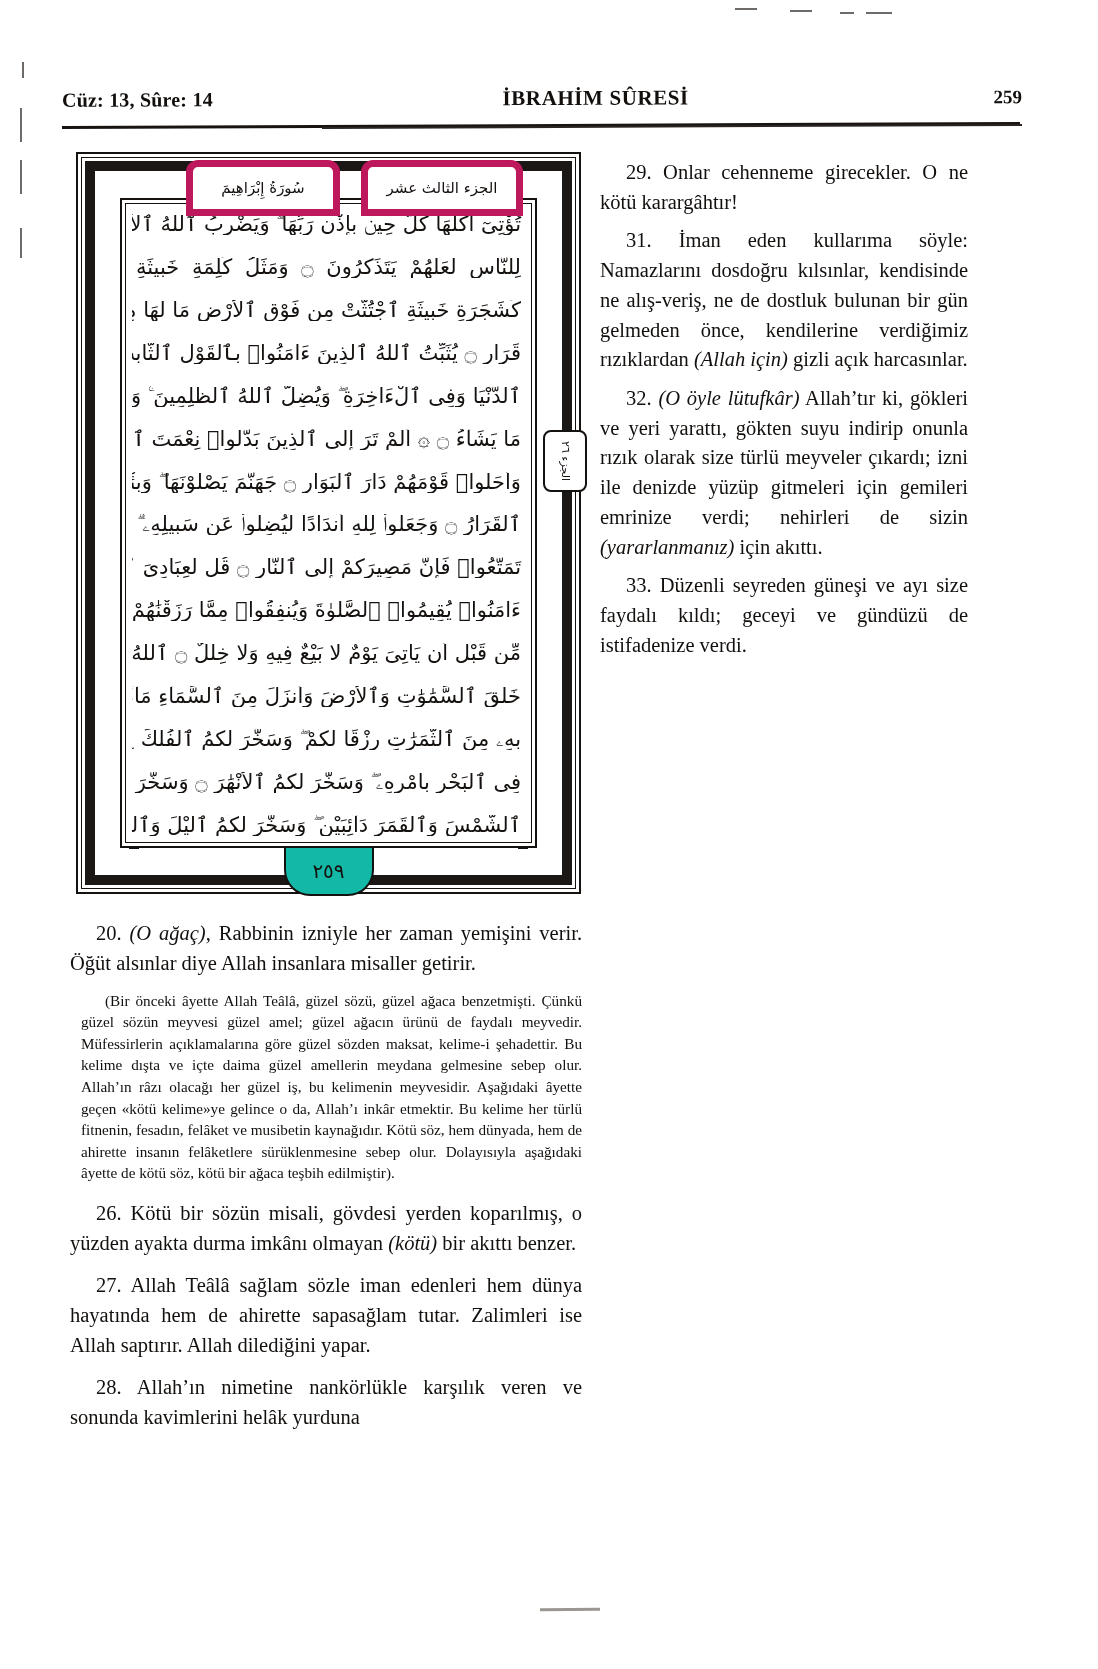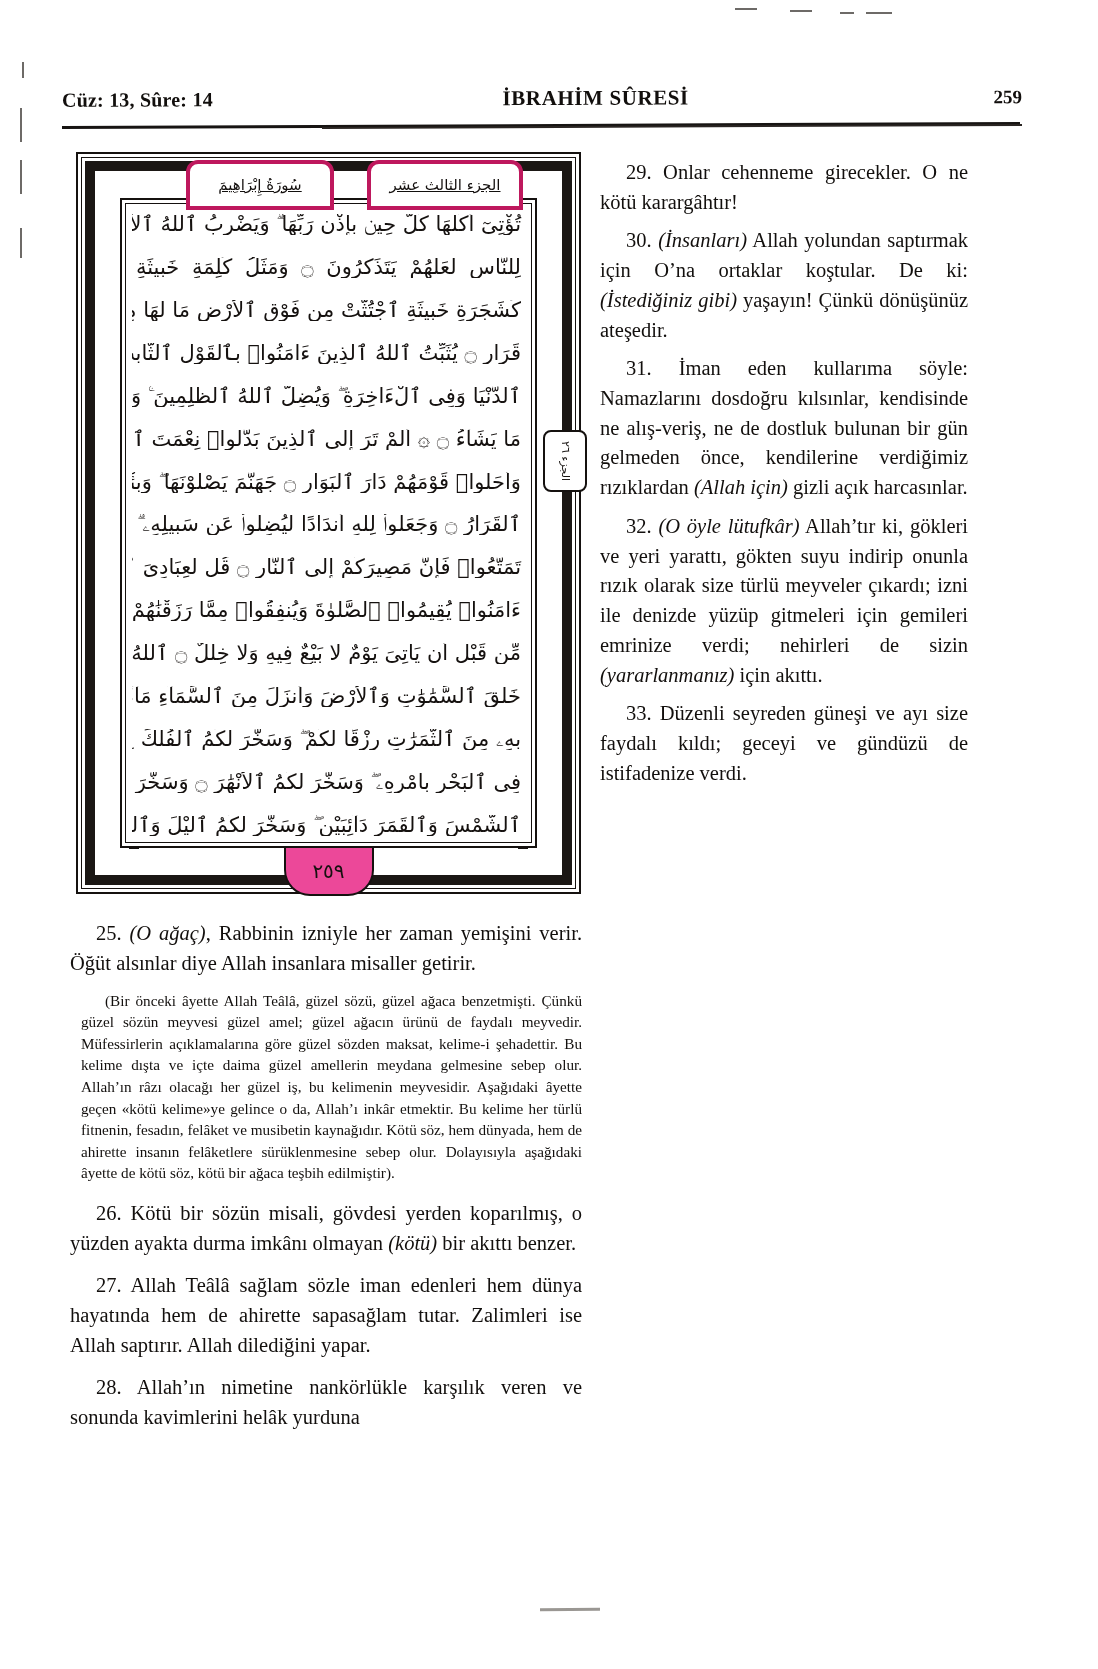--- a/index.html
+++ b/index.html
@@ -173,28 +173,27 @@
     position: absolute;
     inset: 3px;
     border: 1px solid #15110f;
   }
 
   .cartouche {
     position: absolute;
     top: 8px;
     height: 42px;
     background: #ffffff;
-    border: 4px solid #be185d;
+    border: 7px solid #be185d;
     border-radius: 12px 12px 0 0;
     display: flex;
     align-items: center;
     justify-content: center;
     direction: rtl;
     z-index: 4;
-    text-decoration: underline;
   }
   .cartouche-left { left: 110px; width: 140px; }
   .cartouche-right { right: 58px; width: 148px; }
   .cartouche span {
     font-size: 15px;
     font-family: "DejaVu Sans", sans-serif;
     color: #15110f;
     white-space: nowrap;
   }
 
@@ -219,21 +218,21 @@
     color: #15110f;
   }
 
   .page-medallion {
     position: absolute;
     bottom: -2px;
     left: 50%;
     transform: translateX(-50%);
     width: 86px;
     height: 46px;
-    background: #ec4899;
+    background: #14b8a6;
     border: 2px solid #15110f;
     border-top: none;
     border-radius: 0 0 26px 26px;
     display: flex;
     align-items: center;
     justify-content: center;
     z-index: 6;
   }
   .page-medallion span {
     font-size: 20px;
@@ -372,31 +371,30 @@
 
   <div class="page-medallion">
     <span>٢٥٩</span>
   </div>
 </div>
 
 <div class="right-col">
 
   <p class="tr-para indent">29. Onlar cehenneme girecekler. O ne kötü karargâhtır!</p>
 
-  <p class="tr-para indent"><span>30. </span><em>(İnsanları)</em><span> Allah yolundan saptırmak için O’na ortaklar koştular. De ki: </span><em>(İstediğiniz gibi)</em><span> yaşayın! Çünkü dönüşünüz ateşedir.</span></p>
 
   <p class="tr-para indent"><span>31. </span><span>İman eden kullarıma söyle: Namazlarını dosdoğru kılsınlar, kendisinde ne alış-veriş, ne de dostluk bulunan bir gün gelmeden önce, kendilerine verdiğimiz rızıklardan </span><em>(Allah için)</em><span> gizli açık harcasınlar.</span></p>
 
   <p class="tr-para indent"><span>32. </span><em>(O öyle lütufkâr)</em><span> Allah’tır ki, gökleri ve yeri yarattı, gökten suyu indirip onunla rızık olarak size türlü meyveler çıkardı; izni ile denizde yüzüp gitmeleri için gemileri emrinize verdi; nehirleri de sizin </span><em>(yararlanmanız)</em><span> için akıttı.</span></p>
 
   <p class="tr-para indent">33. Düzenli seyreden güneşi ve ayı size faydalı kıldı; geceyi ve gündüzü de istifadenize verdi.</p>
 </div>
 
 <div class="lower">
-  <p class="tr-para indent"><span>25. </span><em>(O ağaç)</em><span>, Rabbinin izniyle her zaman yemişini verir. Öğüt alsınlar diye Allah insanlara misaller getirir.</span></p>
+  <p class="tr-para indent"><span>20. </span><em>(O ağaç)</em><span>, Rabbinin izniyle her zaman yemişini verir. Öğüt alsınlar diye Allah insanlara misaller getirir.</span></p>
 
   <p class="commentary">(Bir önceki âyette Allah Teâlâ, güzel sözü, güzel ağaca benzetmişti. Çünkü güzel sözün meyvesi güzel amel; güzel ağacın ürünü de faydalı meyvedir. Müfessirlerin açıklamalarına göre güzel sözden maksat, kelime-i şehadettir. Bu kelime dışta ve içte daima güzel amellerin meydana gelmesine sebep olur. Allah’ın râzı olacağı her güzel iş, bu kelimenin meyvesidir. Aşağıdaki âyette geçen «kötü kelime»ye gelince o da, Allah’ı inkâr etmektir. Bu kelime her türlü fitnenin, fesadın, felâket ve musibetin kaynağıdır. Kötü söz, hem dünyada, hem de ahirette insanın felâketlere sürüklenmesine sebep olur. Dolayısıyla aşağıdaki âyette de kötü söz, kötü bir ağaca teşbih edilmiştir).</p>
 
   <p class="tr-para indent"><span>26. </span><span>Kötü bir sözün misali, gövdesi yerden koparılmış, o yüzden ayakta durma imkânı olmayan </span><em>(kötü)</em><span> bir akıttı benzer.</span></p>
 
   <p class="tr-para indent">27. Allah Teâlâ sağlam sözle iman edenleri hem dünya hayatında hem de ahirette sapasağlam tutar. Zalimleri ise Allah saptırır. Allah dilediğini yapar.</p>
 
   <p class="tr-para indent">28. Allah’ın nimetine nankörlükle karşılık veren ve sonunda kavimlerini helâk yurduna</p>
 </div>
 

